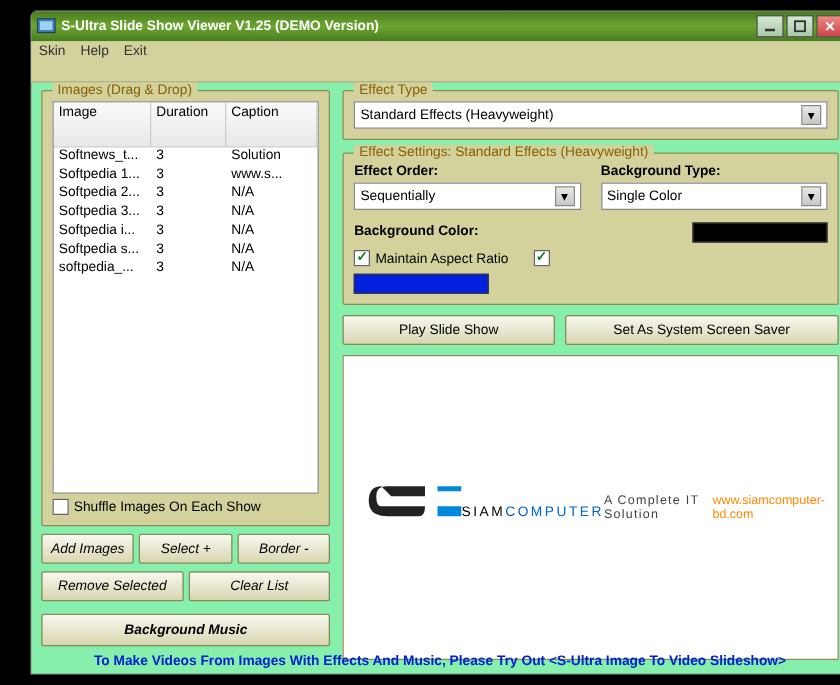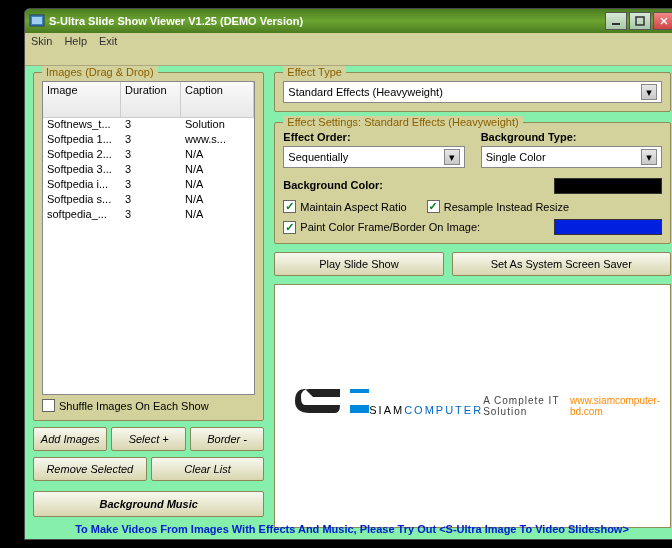--- a/index.html
+++ b/index.html
@@ -189,28 +189,23 @@
             <div class="settings-label">Background Color:</div>
             <span class="swatch swatch-black"></span>
           </div>
           <div style="display:flex;gap:20px;margin-top:6px;">
             <span class="inline-check">
               <span class="checkbox checked"></span>
               <span>Maintain Aspect Ratio</span>
             </span>
             <span class="inline-check">
               <span class="checkbox checked"></span>
-              <span>Resample Instead Resize</span>
             </span>
           </div>
           <div style="display:flex;align-items:center;justify-content:space-between;margin-top:6px;">
-            <span class="inline-check">
-              <span class="checkbox checked"></span>
-              <span>Paint Color Frame/Border On Image:</span>
-            </span>
             <span class="swatch swatch-blue"></span>
           </div>
         </div>
       </div>
 
       <div class="play-row">
         <div class="btn" style="flex:1;">Play Slide Show</div>
         <div class="btn" style="flex:1.3;">Set As  System Screen Saver</div>
       </div>
 

